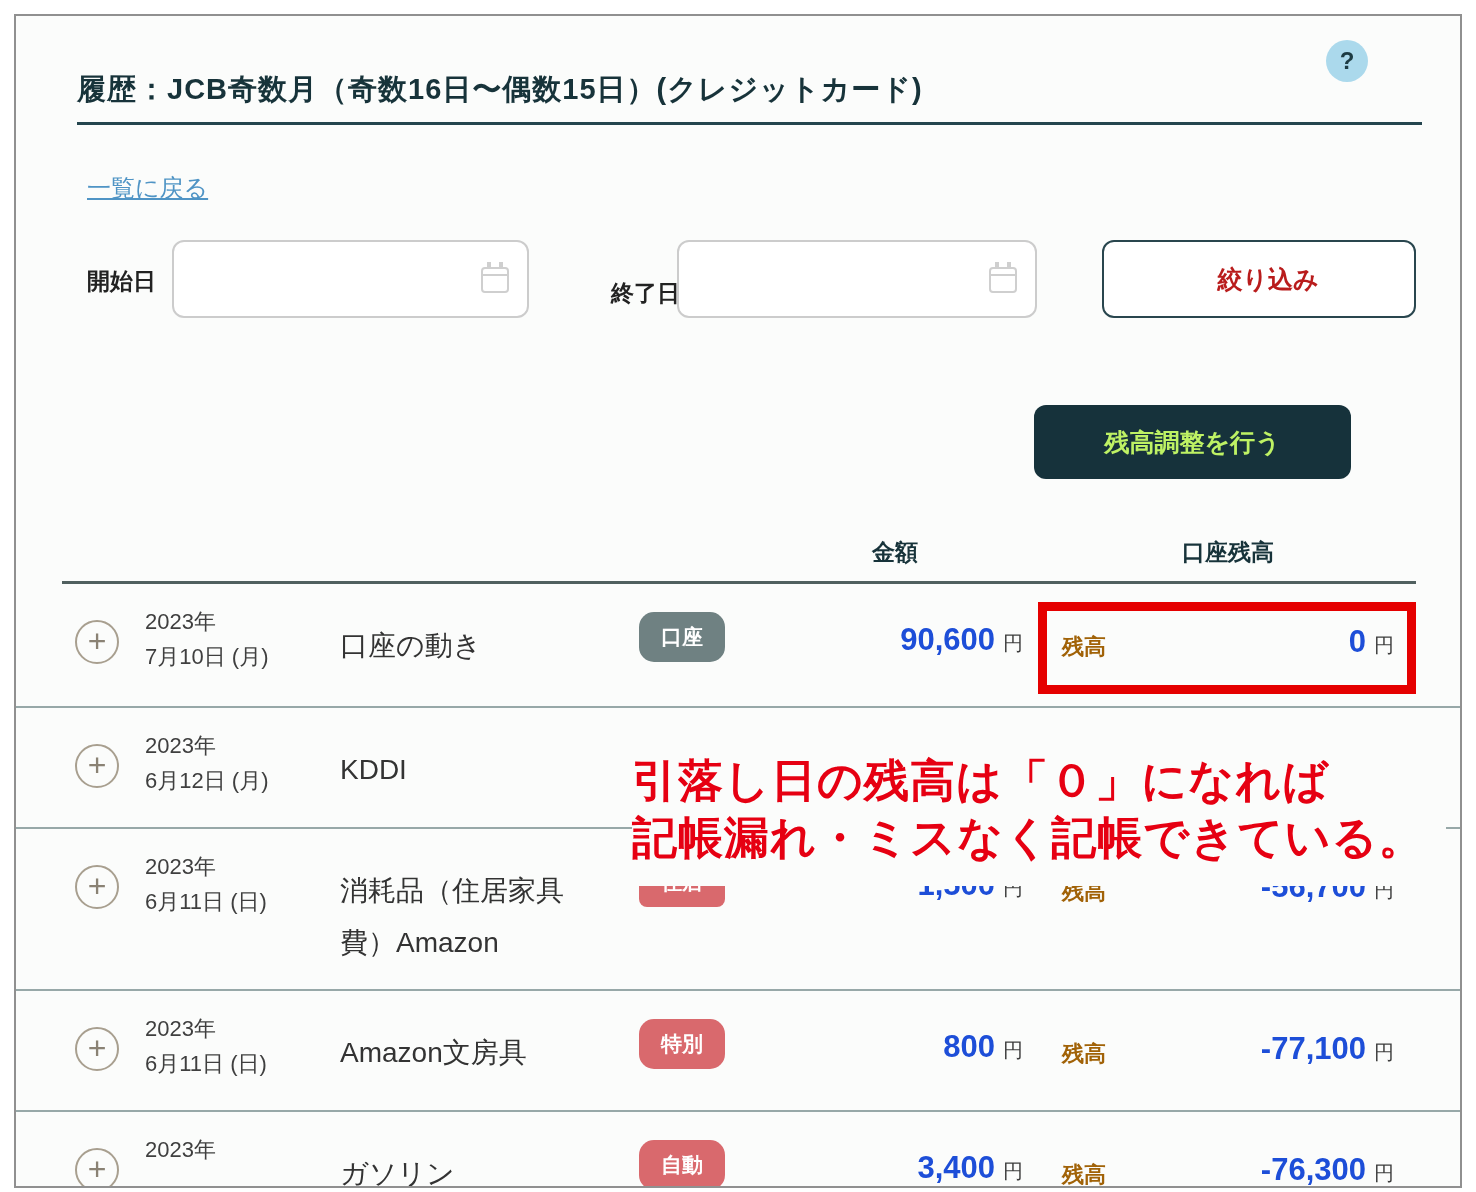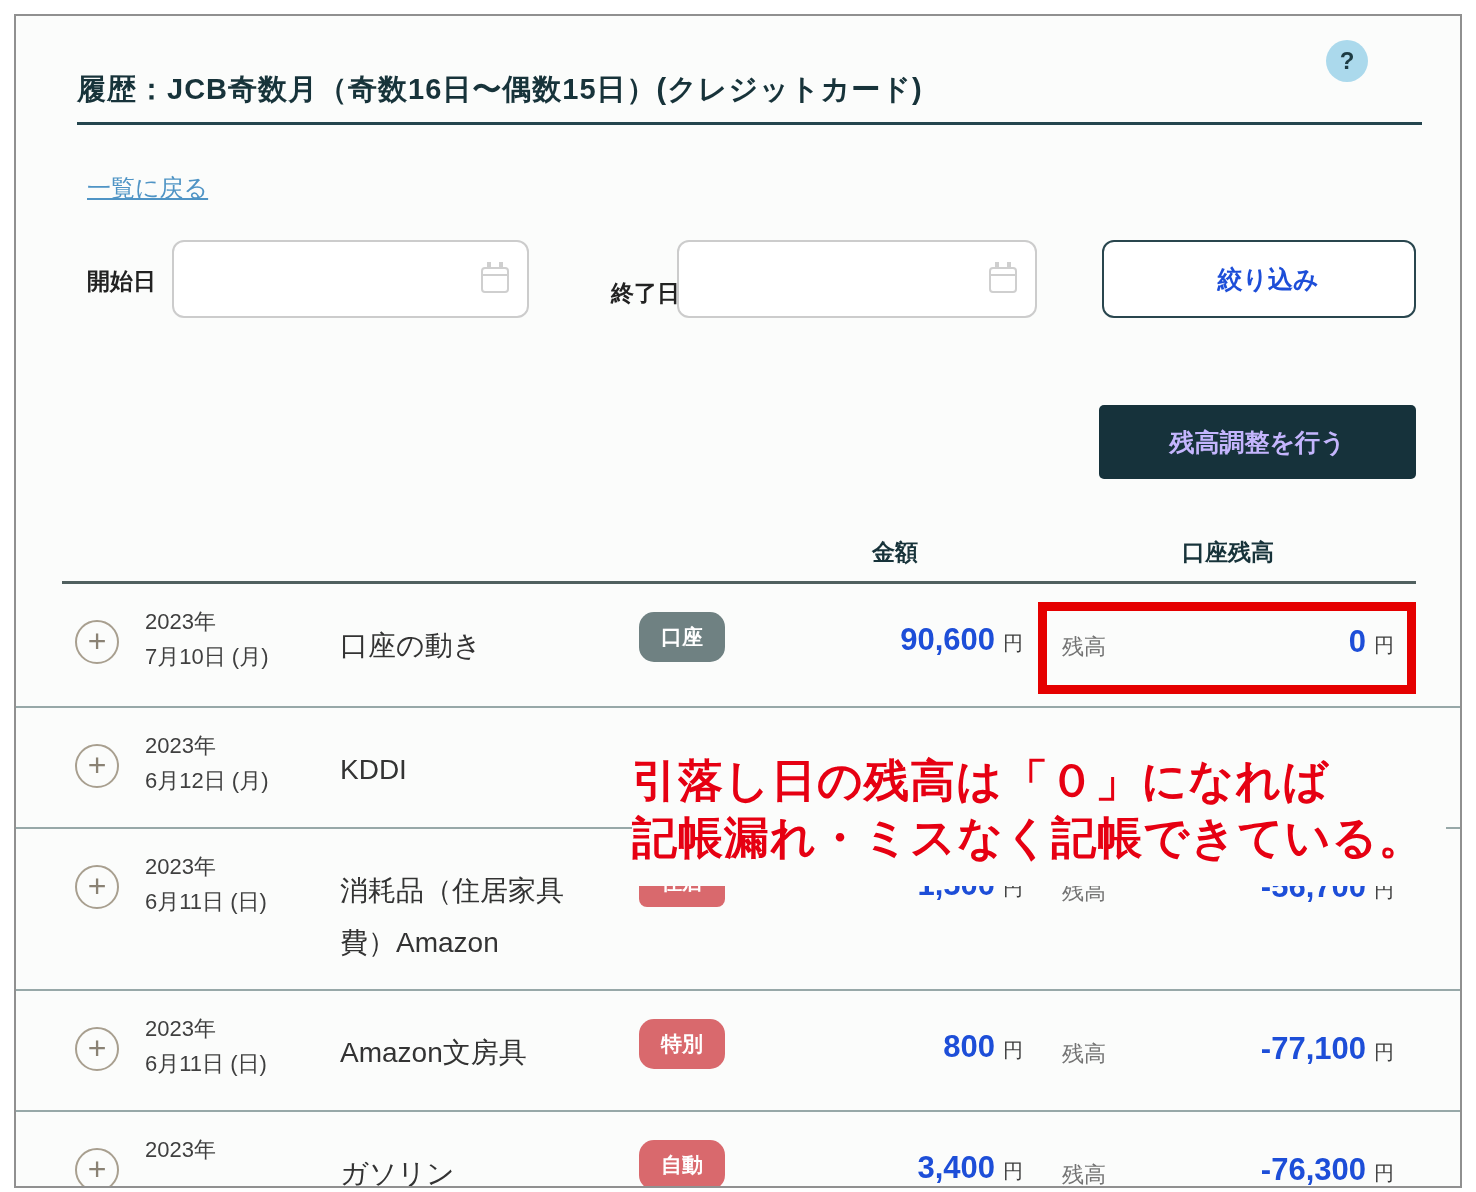--- a/index.html
+++ b/index.html
@@ -13,38 +13,38 @@
   .title-rule{left:61px;top:106px;width:1345px;height:3px;background:#24454e;}
   .back-link{left:71px;top:156px;font-size:24px;color:#4f94c5;text-decoration:underline;cursor:pointer;}
 
   
   .field-label{font-size:23px;font-weight:bold;color:#222;}
   .input-wrap{top:224px;height:78px;background:#ffffff;border:2px solid #cccccc;border-radius:12px;box-sizing:border-box;}
   .date-input{position:absolute;left:10px;top:0;width:75%;height:100%;border:none;outline:none;background:transparent;font-size:24px;font-family:inherit;}
   .cal-icon{position:absolute;right:18px;top:25px;width:28px;height:26px;border:2px solid #cfcfcf;border-radius:4px;box-sizing:border-box;}
   .cal-icon::before{content:"";position:absolute;left:4px;top:-7px;width:4px;height:7px;background:#cfcfcf;box-shadow:12px 0 0 #cfcfcf;}
   .cal-icon::after{content:"";position:absolute;left:0;top:5px;width:100%;border-top:2px solid #cfcfcf;}
-  .filter-btn{left:1086px;top:224px;width:314px;height:78px;background:#ffffff;border:2px solid #29464e;border-radius:12px;color:#1d4ed8;font-size:25px;font-weight:bold;font-family:inherit;cursor:pointer;padding-left:24px;}
-  .adjust-btn{left:1083px;top:389px;width:317px;height:74px;border:none;border-radius:5px;color:#c4b5fd;font-size:25px;font-weight:bold;font-family:inherit;cursor:pointer;background:#16323b;}
+  .filter-btn{left:1086px;top:224px;width:314px;height:78px;background:#ffffff;border:2px solid #29464e;border-radius:12px;color:#b91c1c;font-size:25px;font-weight:bold;font-family:inherit;cursor:pointer;padding-left:24px;}
+  .adjust-btn{left:1018px;top:389px;width:317px;height:74px;border:none;border-radius:12px;color:#bef264;font-size:25px;font-weight:bold;font-family:inherit;cursor:pointer;background:#16323b;}
 
   
   .col-header{top:521px;font-size:23px;font-weight:bold;color:#17333a;font-family:Liberation Serif, serif;}
   .header-rule{left:46px;top:565px;width:1354px;height:3px;background:#50605f;}
   .rows{left:0;top:568px;width:1448px;}
   .row{position:relative;width:100%;border-bottom:2px solid #97a8a8;box-sizing:border-box;}
   .row.last{border-bottom:none;}
   .plus-btn{position:absolute;left:59px;top:36px;width:44px;height:44px;border:2px solid #a89f8f;border-radius:50%;box-sizing:border-box;background:transparent;cursor:pointer;}
   .plus-glyph{position:absolute;left:0;top:-3px;width:100%;text-align:center;font-size:32px;font-weight:300;color:#8a8274;line-height:44px;}
   .datecol{position:absolute;left:129px;top:20px;font-size:22px;color:#3f3f3f;line-height:35px;}
   .desc{position:absolute;left:324px;top:36px;width:252px;font-size:28px;color:#333;line-height:52px;}
   .badge{position:absolute;left:623px;top:28px;width:86px;height:50px;border-radius:15px;color:#ffffff;font-size:21px;font-weight:bold;text-align:center;line-height:50px;}
   .amount{position:absolute;left:711px;top:38px;width:296px;text-align:right;white-space:nowrap;}
   .num{font-size:31px;font-weight:bold;color:#1d4ed8;}
   .yen{font-size:20px;color:#3c3c3c;margin-left:8px;}
-  .bal-label{position:absolute;left:1046px;top:48px;font-size:22px;font-weight:400;color:#737373;}
+  .bal-label{position:absolute;left:1046px;top:48px;font-size:22px;font-weight:700;color:#a16207;}
   .balance{position:absolute;left:1100px;top:40px;width:278px;text-align:right;white-space:nowrap;}
 
   
   .highlight-box{left:1022px;top:586px;width:378px;height:92px;border:9px solid #e50000;box-sizing:border-box;z-index:6;pointer-events:none;}
   .annotation{left:616px;top:702px;width:814px;height:134px;background:#fbfcfb;z-index:5;margin-top:34px;}
   .annotation .ann-line{font-size:45px;font-weight:bold;letter-spacing:1px;line-height:57px;white-space:nowrap;color:#e60012;}
 </style>
 </head>
 <body>
 

